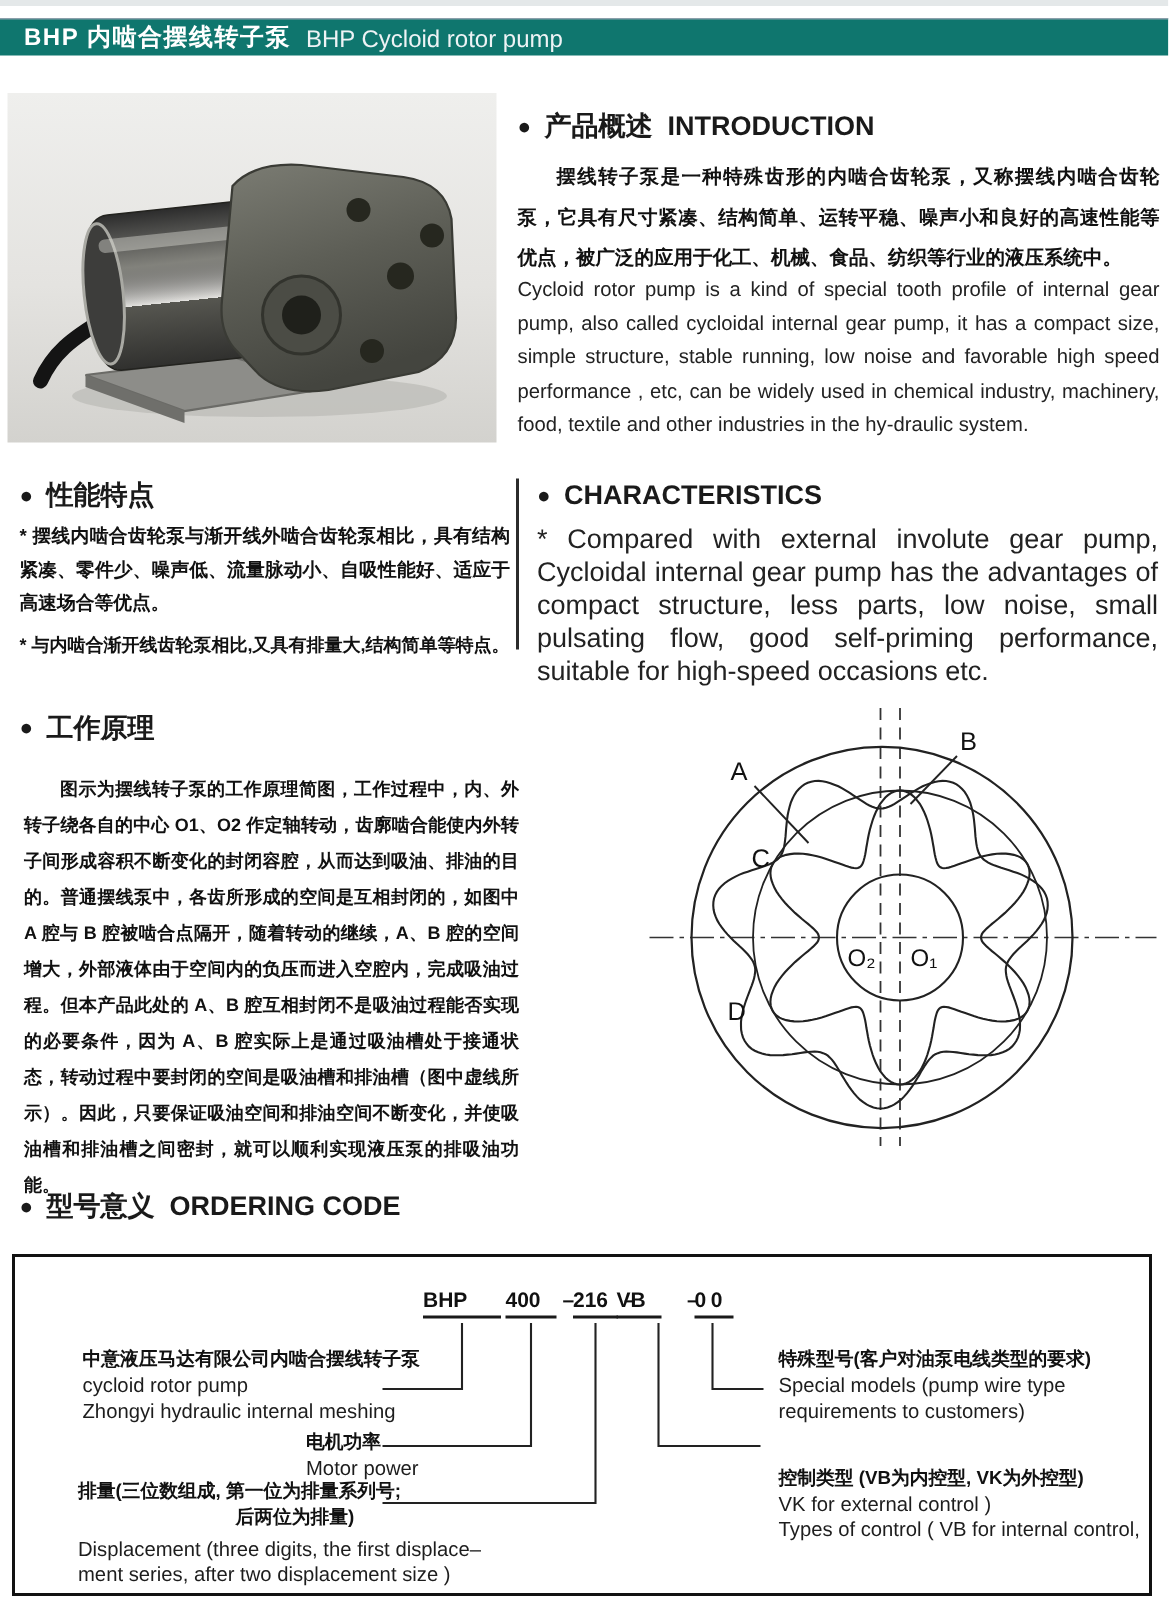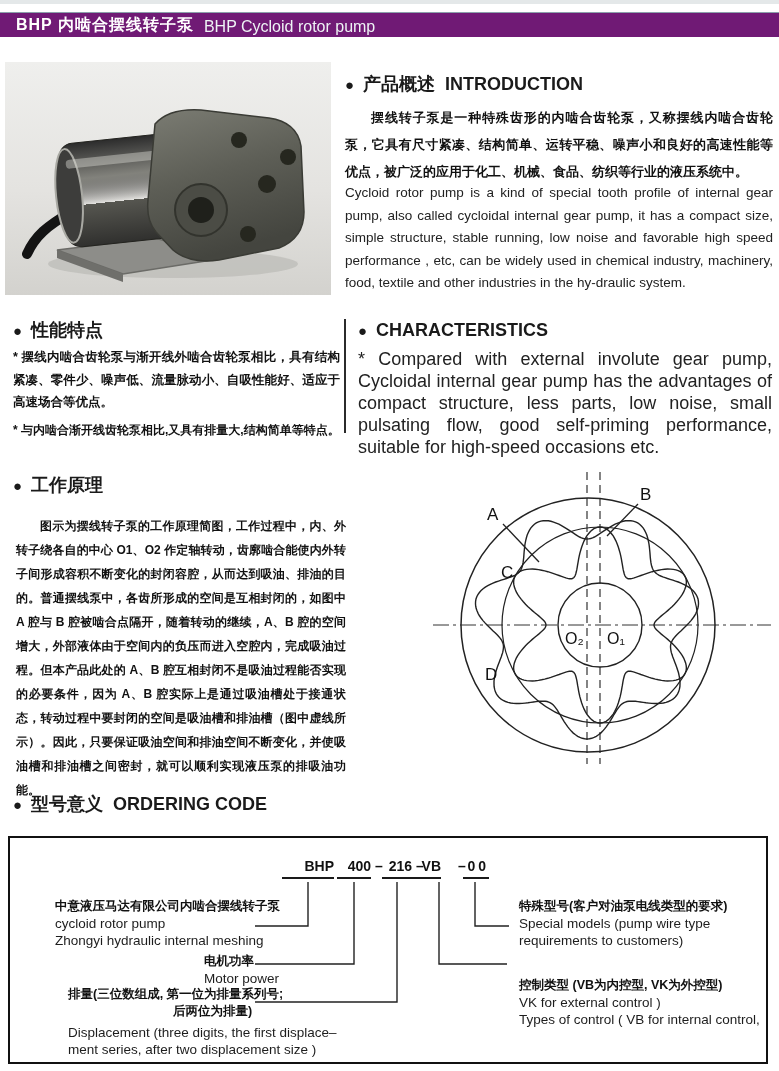--- a/index.html
+++ b/index.html
@@ -1,40 +1,40 @@
 <!DOCTYPE html>
 <html><head>
 <meta charset="utf-8">
 <style>
   html,body{margin:0;padding:0;background:#fff;}
   .page{position:relative;width:779px;height:1071px;background:#fff;overflow:hidden;
         font-family:"Liberation Sans",sans-serif;color:#1a1a1a;}
   .abs{position:absolute;}
   
   .top-strip{left:0;top:0;width:779px;height:4px;background:#e4e8e9;}
-  .header-bar{left:0;top:12px;width:779px;height:24px;background:#701a75;
+  .header-bar{left:0;top:12px;width:779px;height:24px;background:#0f766e;
               border-top:1px solid #8ba0ab;display:flex;align-items:center;}
   .header-bar .zh{color:#fff;font-size:16px;font-weight:bold;margin-left:16px;letter-spacing:1px;}
   .header-bar .en{color:#eef3f5;font-size:16px;margin-left:10px;padding-top:3px;}
   
   .sec-head{display:flex;align-items:center;font-weight:bold;font-size:18px;white-space:nowrap;}
   .bullet{font-size:15px;margin-right:9px;line-height:1;}
   .sec-head .en{margin-left:10px;}
   
   .zh-para{font-weight:bold;text-align:justify;color:#111;}
   .en-para{text-align:justify;color:#222;}
   .indent{text-indent:2em;}
   
   .photo{left:5px;top:62px;width:326px;height:233px;
          background:linear-gradient(180deg,#efefed 0%,#e4e3e0 55%,#d3d2ce 100%);}
   
   .vdivider{left:344px;top:319px;width:2px;height:114px;background:#2b2b2b;}
   
   .order-box{left:8px;top:836px;width:760px;height:228px;border:2px solid #111;box-sizing:border-box;}
-  .codeseg{position:absolute;top:20px;font-size:14px;font-weight:bold;text-align:right;
+  .codeseg{position:absolute;top:20px;font-size:14px;font-weight:bold;text-align:left;
            border-bottom:2px solid #1a1a1a;padding-bottom:3px;color:#111;}
   .codedash{position:absolute;top:20px;font-size:14px;font-weight:bold;color:#111;}
   .olabel-zh{font-size:12.5px;font-weight:bold;color:#111;line-height:17px;white-space:nowrap;}
   .olabel-en{font-size:13.5px;color:#1d1d1d;line-height:17px;white-space:nowrap;}
   svg text{font-family:"Liberation Sans",sans-serif;}
 </style>
 </head>
 <body>
 
 <div class="page">
@@ -158,21 +158,21 @@
 
     <div class="abs" style="left:45px;top:60px;">
       <div class="olabel-zh">中意液压马达有限公司内啮合摆线转子泵</div>
       <div class="olabel-en">cycloid rotor pump</div>
       <div class="olabel-en">Zhongyi hydraulic internal meshing</div>
     </div>
     <div class="abs" style="left:194px;top:115px;">
       <div class="olabel-zh">电机功率</div>
       <div class="olabel-en">Motor power</div>
     </div>
-    <div class="abs" style="left:42px;top:148px;margin-left:16px;">
+    <div class="abs" style="left:42px;top:148px;">
       <div class="olabel-zh">排量(三位数组成, 第一位为排量系列号;</div>
       <div class="olabel-zh" style="margin-left:105px;">后两位为排量)</div>
       <div class="olabel-en" style="margin-top:4px;">Displacement (three digits, the first displace–</div>
       <div class="olabel-en">ment series, after two displacement size )</div>
     </div>
 
     <div class="abs" style="left:509px;top:60px;">
       <div class="olabel-zh">特殊型号(客户对油泵电线类型的要求)</div>
       <div class="olabel-en">Special models (pump wire type</div>
       <div class="olabel-en">requirements to customers)</div>

